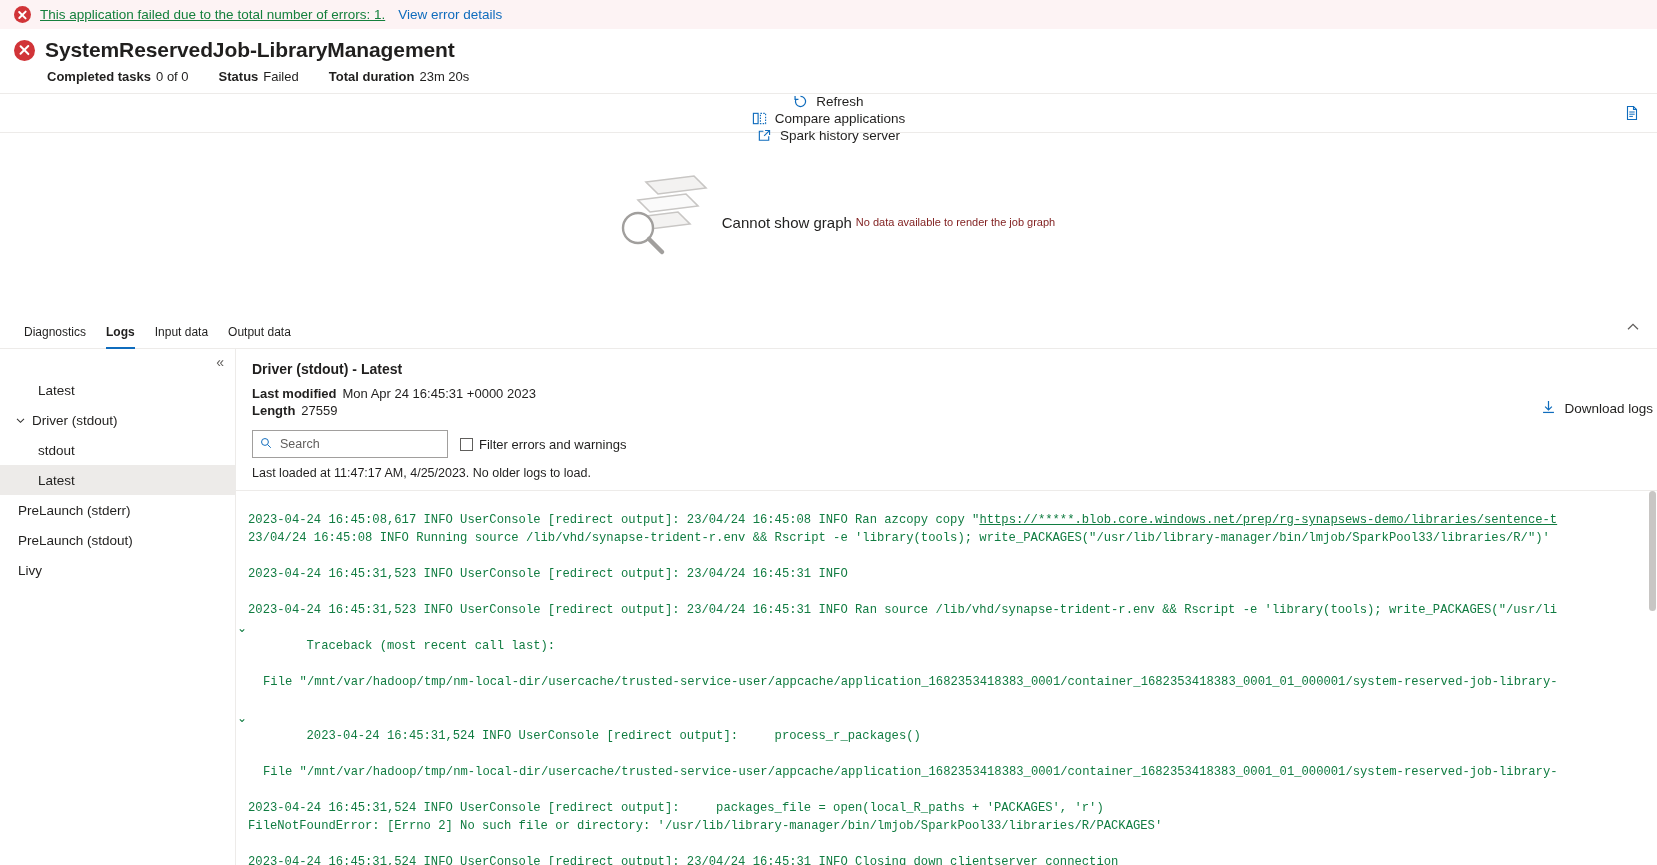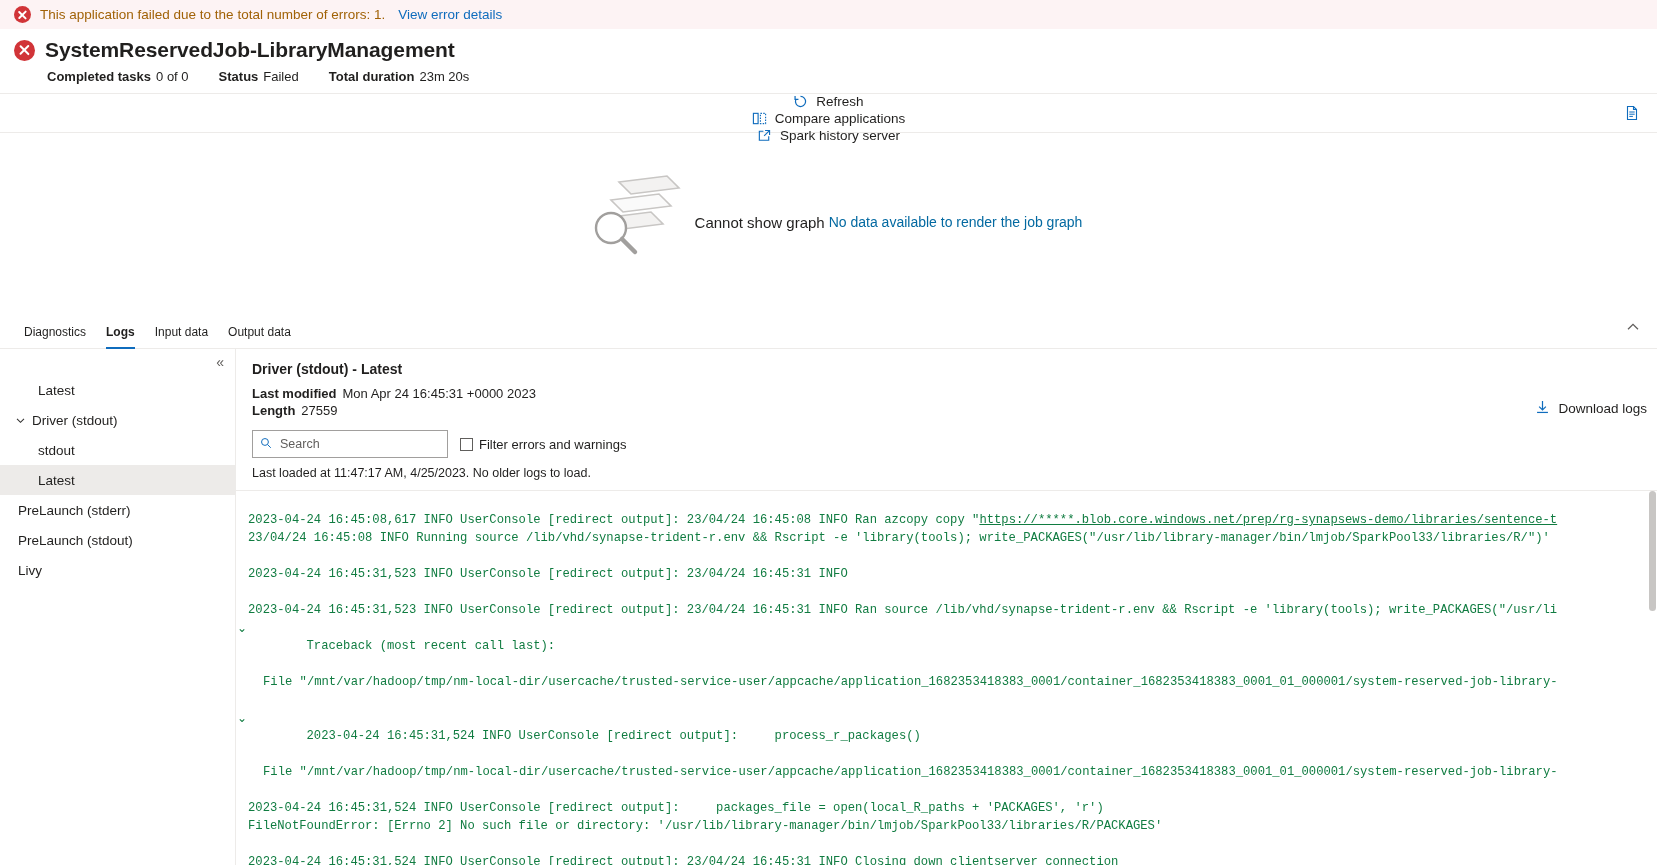--- a/index.html
+++ b/index.html
@@ -22,21 +22,21 @@
   .err-circle {
     width: 17px; height: 17px; border-radius: 50%;
     background: #d13438; position: relative; flex: 0 0 auto;
   }
   .err-circle::before, .err-circle::after {
     content: ""; position: absolute; left: 3.3px; top: 7.6px;
     width: 10.5px; height: 1.9px; background: #fff; border-radius: 1px;
   }
   .err-circle::before { transform: rotate(45deg); }
   .err-circle::after  { transform: rotate(-45deg); }
-  .banner-text { color: #a16207; }
+  .banner-text { color: #15803d; text-decoration: underline; }
   .banner-link { color: #0f6cbd; cursor: pointer; margin-left: 4px; }
 
   
   .title-area { padding: 9px 14px 0 14px; background: #fff; }
   .title-row { display: flex; align-items: center; gap: 10px; }
   .err-circle.lg { width: 21px; height: 21px; }
   .err-circle.lg::before, .err-circle.lg::after {
     left: 4.3px; top: 9.5px; width: 12.5px; height: 2.1px;
   }
   .job-title { font-size: 21px; font-weight: 600; letter-spacing: -0.1px; color: #201f1e; }
@@ -65,21 +65,21 @@
   .icon-btn { width: 30px; height: 30px; display: flex; align-items: center; justify-content: center; cursor: pointer; border-radius: 2px; }
 
   
   .graph-area {
     height: 178px; display: flex; flex-direction: row;
     align-items: center; justify-content: center; gap: 4px;
     background: #fff;
   }
   .graph-illus { margin-bottom: 10px; }
   .graph-title { font-size: 15px; color: #201f1e; }
-  .graph-sub { font-size: 14px; color: #0369a1; }
+  .graph-sub { font-size: 11px; color: #7f1d1d; }
 
   
   .tabbar {
     display: flex; align-items: flex-end; gap: 0;
     height: 38px; padding: 0 14px;
     border-bottom: 1px solid #edebe9; position: relative;
   }
   .tab {
     font-size: 12px; color: #201f1e; padding: 0 10px 10px 10px;
     cursor: pointer; position: relative; line-height: 1; margin-top: 30px;
@@ -126,21 +126,21 @@
   }
   .searchbox input {
     border: 0; outline: 0; font-size: 12.5px; width: 100%;
     font-family: "Liberation Sans", sans-serif; color: #201f1e; background: transparent;
   }
   .searchbox input::placeholder { color: #605e5c; }
   .chkwrap { display: flex; align-items: center; gap: 6px; font-size: 13px; cursor: pointer; }
   .chk { width: 13px; height: 13px; border: 1px solid #605e5c; background: #fff; }
   .loaded-note { font-size: 12.5px; color: #201f1e; margin-top: 8px; }
   .dl-btn {
-    position: absolute; right: 10px; top: 50px;
+    position: absolute; right: 4px; top: 50px;
     display: flex; align-items: center; gap: 8px;
     font-size: 13.5px; color: #201f1e; cursor: pointer;
   }
 
   .log-body {
     flex: 1; border-top: 1px solid #edebe9; margin-top: 10px;
     overflow: hidden; position: relative; padding-top: 20px;
   }
   .log-line {
     font-family: "Liberation Mono", monospace;

